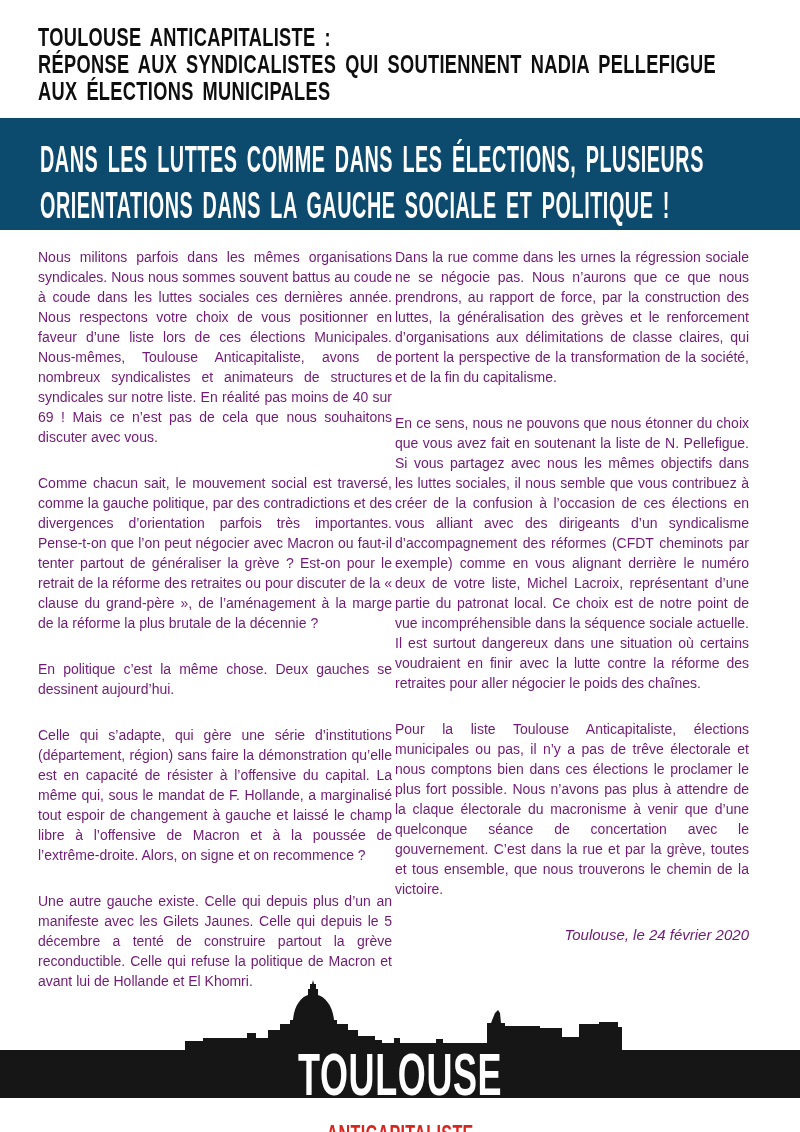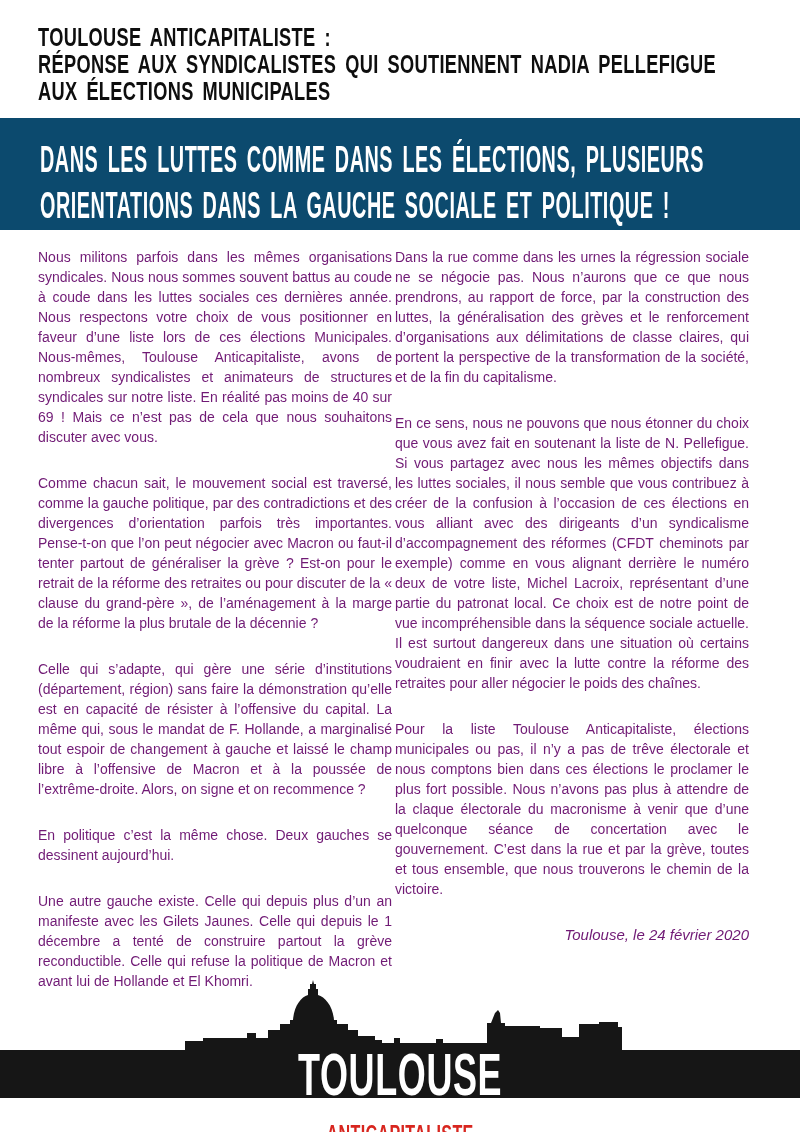--- a/index.html
+++ b/index.html
@@ -50,23 +50,23 @@
     <div class="binner">
       <div class="bline" style="color: rgb(255, 255, 255);">DANS LES LUTTES COMME DANS LES ÉLECTIONS, PLUSIEURS</div>
       <div class="bline" style="color: rgb(255, 255, 255);">ORIENTATIONS DANS LA GAUCHE SOCIALE ET POLITIQUE !</div>
     </div>
   </div>
 
   <div class="columns">
     <div class="col">
       <p>Nous militons parfois dans les mêmes organisations syndicales. Nous nous sommes souvent battus au coude à coude dans les luttes sociales ces dernières année. Nous respectons votre choix de vous positionner en faveur d’une liste lors de ces élections Municipales. Nous-mêmes, Toulouse Anticapitaliste, avons de nombreux syndicalistes et animateurs de structures syndicales sur notre liste. En réalité pas moins de 40 sur 69 ! Mais ce n’est pas de cela que nous souhaitons discuter avec vous.</p>
       <p>Comme chacun sait, le mouvement social est traversé, comme la gauche politique, par des contradictions et des divergences d’orientation parfois très importantes. Pense-t-on que l’on peut négocier avec Macron ou faut-il tenter partout de généraliser la grève ? Est-on pour le retrait de la réforme des retraites ou pour discuter de la « clause du grand-père », de l’aménagement à la marge de la réforme la plus brutale de la décennie ?</p>
+      <p>En politique c’est la même chose. Deux gauches se dessinent aujourd’hui.</p>
       <p>Celle qui s’adapte, qui gère une série d’institutions (département, région) sans faire la démonstration qu’elle est en capacité de résister à l’offensive du capital. La même qui, sous le mandat de F. Hollande, a marginalisé tout espoir de changement à gauche et laissé le champ libre à l’offensive de Macron et à la poussée de l’extrême-droite. Alors, on signe et on recommence ?</p>
-      <p>En politique c’est la même chose. Deux gauches se dessinent aujourd’hui.</p>
-      <p>Une autre gauche existe. Celle qui depuis plus d’un an manifeste avec les Gilets Jaunes. Celle qui depuis le 1 décembre a tenté de construire partout la grève reconductible. Celle qui refuse la politique de Macron et avant lui de Hollande et El Khomri.</p>
+      <p>Une autre gauche existe. Celle qui depuis plus d’un an manifeste avec les Gilets Jaunes. Celle qui depuis le 5 décembre a tenté de construire partout la grève reconductible. Celle qui refuse la politique de Macron et avant lui de Hollande et El Khomri.</p>
     </div>
     <div class="col">
       <p>Dans la rue comme dans les urnes la régression sociale ne se négocie pas. Nous n’aurons que ce que nous prendrons, au rapport de force, par la construction des luttes, la généralisation des grèves et le renforcement d’organisations aux délimitations de classe claires, qui portent la perspective de la transformation de la société, et de la fin du capitalisme.</p>
       <p>En ce sens, nous ne pouvons que nous étonner du choix que vous avez fait en soutenant la liste de N. Pellefigue. Si vous partagez avec nous les mêmes objectifs dans les luttes sociales, il nous semble que vous contribuez à créer de la confusion à l’occasion de ces élections en vous alliant avec des dirigeants d’un syndicalisme d’accompagnement des réformes (CFDT cheminots par exemple) comme en vous alignant derrière le numéro deux de votre liste, Michel Lacroix, représentant d’une partie du patronat local. Ce choix est de notre point de vue incompréhensible dans la séquence sociale actuelle. Il est surtout dangereux dans une situation où certains voudraient en finir avec la lutte contre la réforme des retraites pour aller négocier le poids des chaînes.</p>
       <p>Pour la liste Toulouse Anticapitaliste, élections municipales ou pas, il n’y a pas de trêve électorale et nous comptons bien dans ces élections le proclamer le plus fort possible. Nous n’avons pas plus à attendre de la claque électorale du macronisme à venir que d’une quelconque séance de concertation avec le gouvernement. C’est dans la rue et par la grève, toutes et tous ensemble, que nous trouverons le chemin de la victoire.</p>
       <div class="date-line">Toulouse, le 24 février 2020</div>
     </div>
   </div>
 
   <svg class="skyline-svg" viewBox="0 0 800 118" xmlns="http://www.w3.org/2000/svg">

